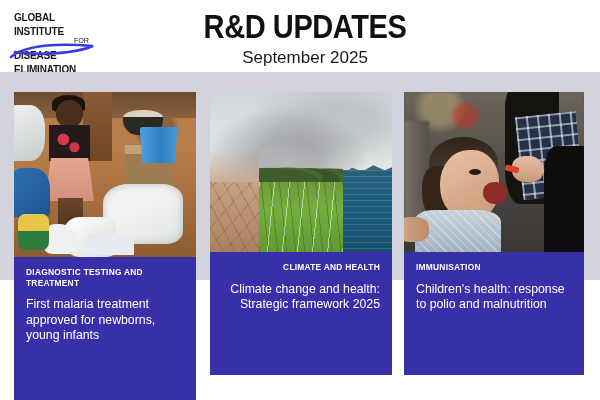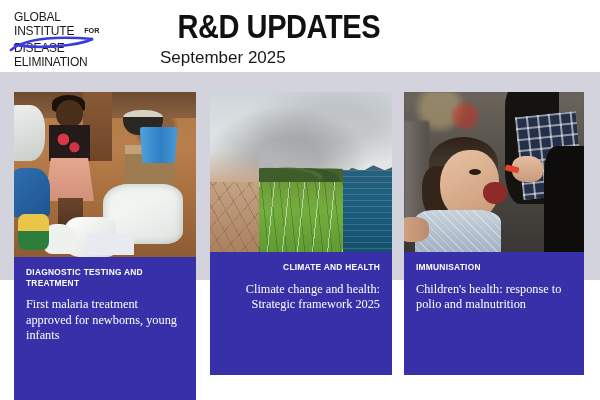--- a/index.html
+++ b/index.html
@@ -31,56 +31,58 @@
   }
   .logo {
     position: absolute;
     left: 14px;
     top: 11px;
     width: 132px;
     height: 52px;
   }
   .logo-text {
     font-family: "Liberation Sans", sans-serif;
-    font-weight: normal;
-    font-size: 12px;
+    font-weight: bold;
+    font-size: 10px;
     line-height: 13.6px;
     letter-spacing: -0.2px;
     color: #1a1a1a;
     white-space: nowrap;
   }
   .logo-line2 {
     display: flex;
     align-items: flex-start;
     gap: 10px;
   }
   .logo-for {
     font-size: 7.2px;
-    font-weight: bold;
+    font-weight: normal;
     line-height: 8px;
     padding-top: 2px;
     color: #1a1a1a;
+    margin-top: 10px;
   }
   .logo-line3 {
     position: relative;
     display: inline-block;
   }
   .logo-strike {
     position: absolute;
     left: -7px;
     top: -5px;
     width: 96px;
     height: 22px;
     pointer-events: none;
   }
   .title-block {
     position: absolute;
     left: 160px;
     top: 10px;
     width: 290px;
+    text-align: center;
   }
   .main-title {
     font-family: "Liberation Sans Narrow", "Liberation Sans", sans-serif;
     font-weight: bold;
     font-size: 33px;
     line-height: 34px;
     letter-spacing: -0.5px;
     color: #111111;
     transform: scaleX(0.88);
     transform-origin: center top;
@@ -127,21 +129,21 @@
   .eyebrow {
     font-family: "Liberation Sans", sans-serif;
     font-weight: bold;
     font-size: 8.4px;
     line-height: 10.5px;
     letter-spacing: 0.25px;
     color: #ffffff;
     text-transform: uppercase;
   }
   .headline {
-    font-family: Liberation Serif, serif;
+    font-family: Liberation Sans, sans-serif;
     font-size: 12.3px;
     line-height: 15.6px;
     color: #ffffff;
     margin-top: 9px;
   }
 
   
   #card-1 { left: 14px;  width: 182px; }
   #card-1 .card-photo { height: 165px; }
   #card-1 .card-body  { height: 147px; }

